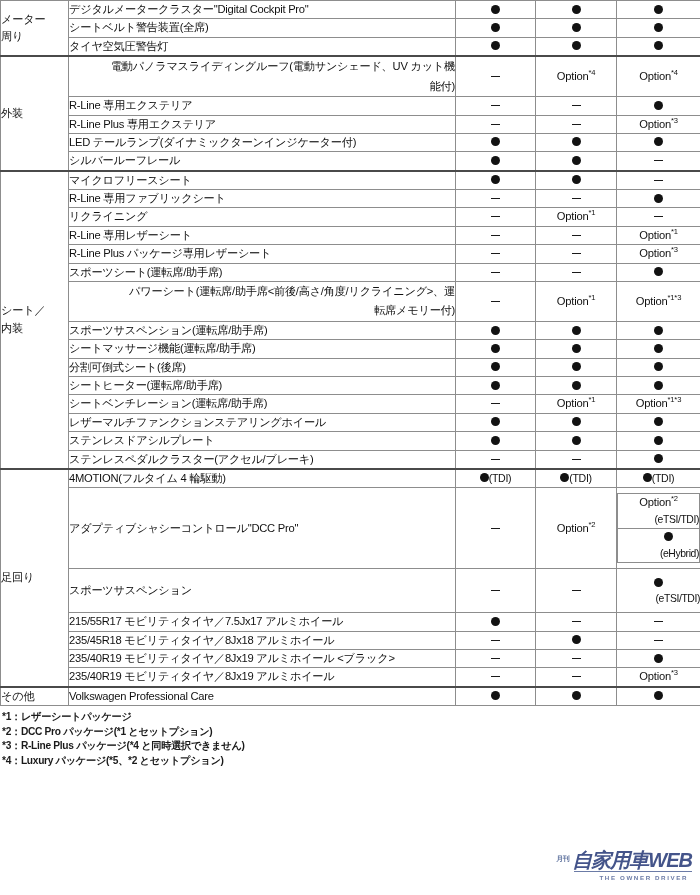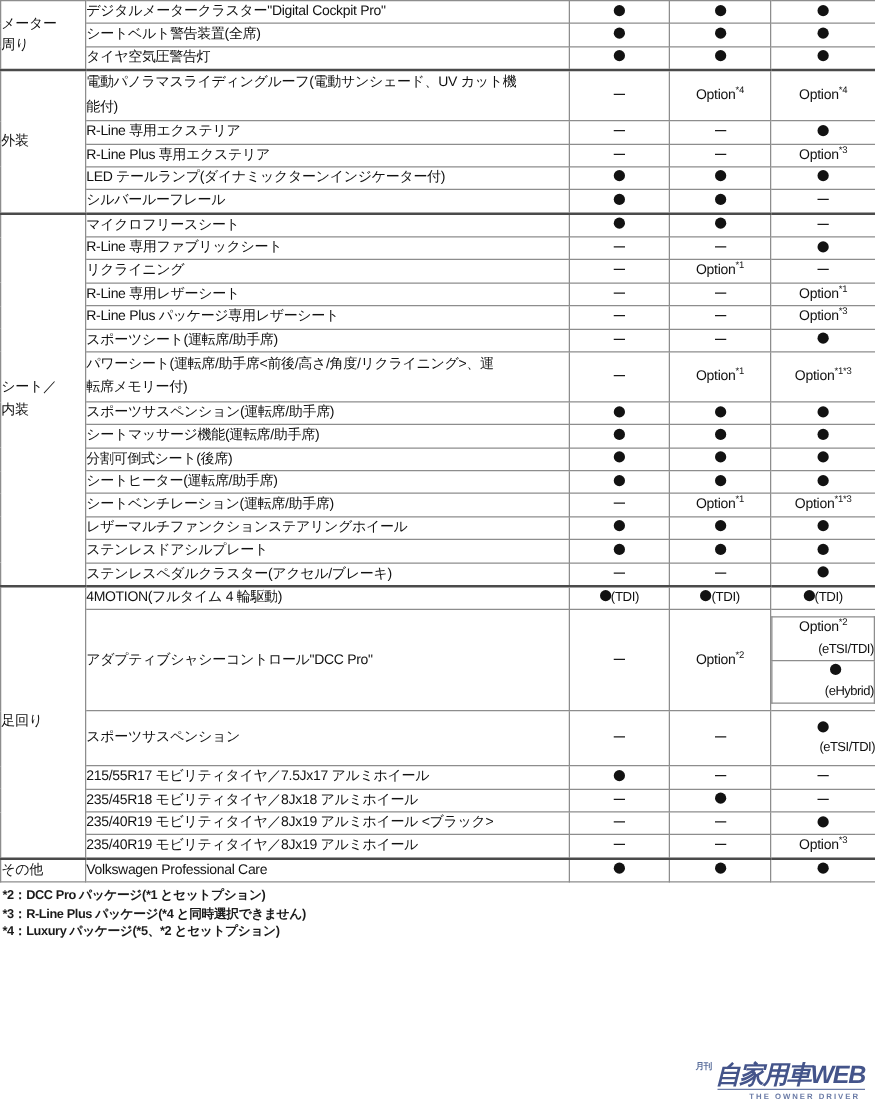--- a/index.html
+++ b/index.html
@@ -57,21 +57,21 @@
     letter-spacing: -0.2px;
   }
 
   tr.grp-top > td { border-top: 2px solid #4a4a4a; }
 
   td.feat {
     padding: 3px 7px 3px 9px;
     letter-spacing: -0.25px;
     font-size: 11.4px;
   }
-  td.feat.two { line-height: 1.75; }
+  td.feat.two { line-height: 1.75; text-align: right; }
 
   td.val {
     text-align: center;
     font-size: 11.4px;
     letter-spacing: -0.2px;
     padding: 3px 1px;
   }
   td.val.pad { padding: 0; }
 
   
@@ -132,21 +132,21 @@
   
   .logo {
     position: absolute;
     right: 8px;
     bottom: 14px;
     text-align: right;
     user-select: none;
   }
   .logo-row {
     display: flex;
-    align-items: flex-start;
+    align-items: center;
     justify-content: flex-end;
     gap: 3px;
   }
   .logo-pre {
     font-size: 7px;
     line-height: 7px;
     font-weight: bold;
     color: #5b6f9c;
     letter-spacing: -0.5px;
     padding-bottom: 3px;
@@ -423,20 +423,21 @@
       <td class="feat">Volkswagen Professional Care</td>
       <td class="val"><span class="dot"></span></td>
       <td class="val"><span class="dot"></span></td>
       <td class="val last"><span class="dot"></span></td>
     </tr>
 
     </tbody>
   </table>
 
   <div class="notes">
+    <div>*1：レザーシートパッケージ</div>
     <div>*2：DCC Pro パッケージ(*1 とセットプション)</div>
     <div>*3：R-Line Plus パッケージ(*4 と同時選択できません)</div>
     <div>*4：Luxury パッケージ(*5、*2 とセットプション)</div>
   </div>
 
   <div class="logo">
     <div class="logo-row">
       <span class="logo-pre">月刊</span>
       <span class="logo-main">自家用車WEB</span>
     </div>

